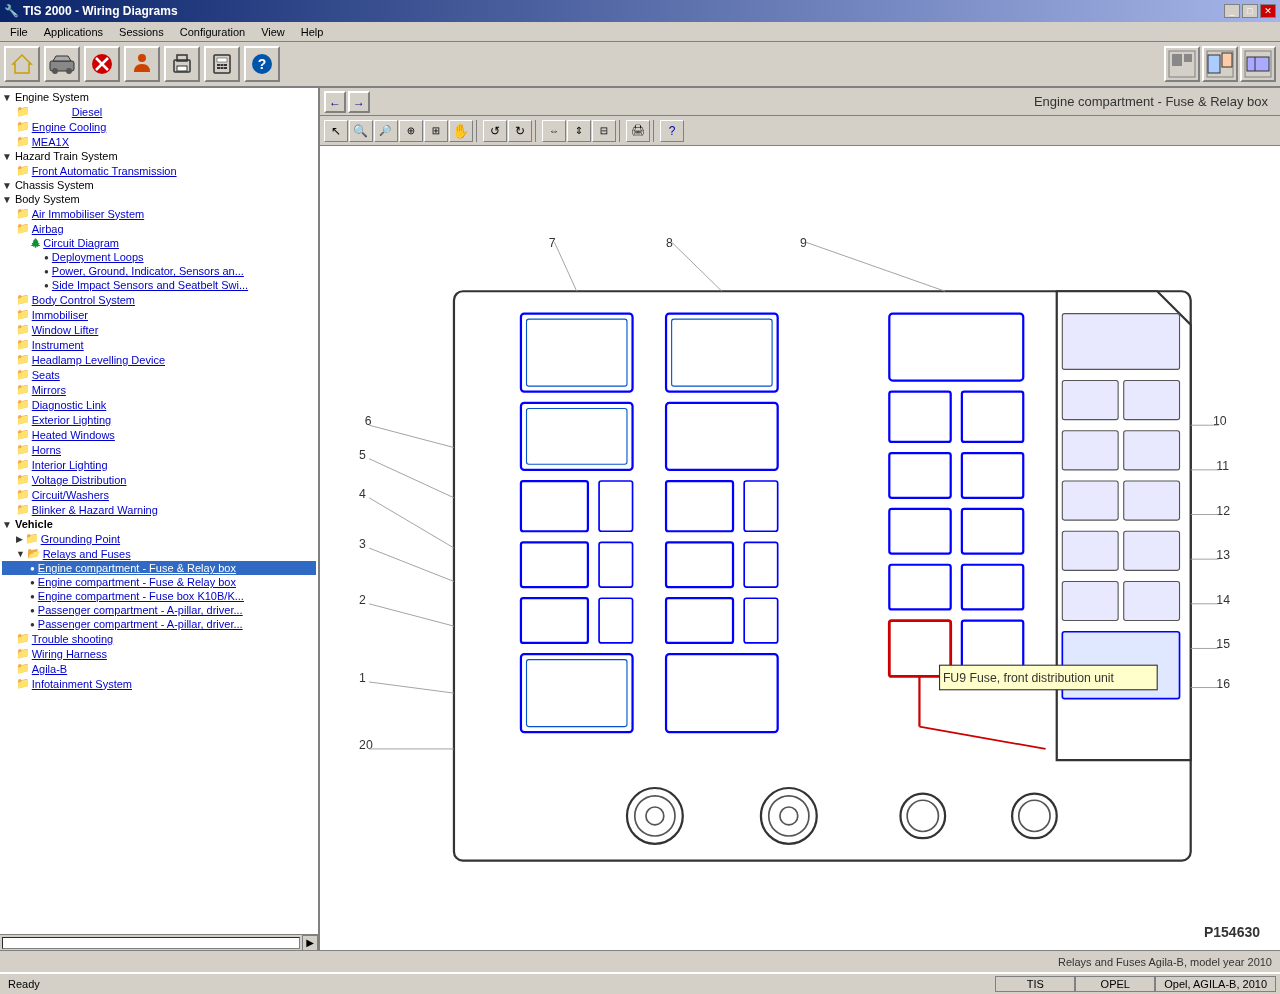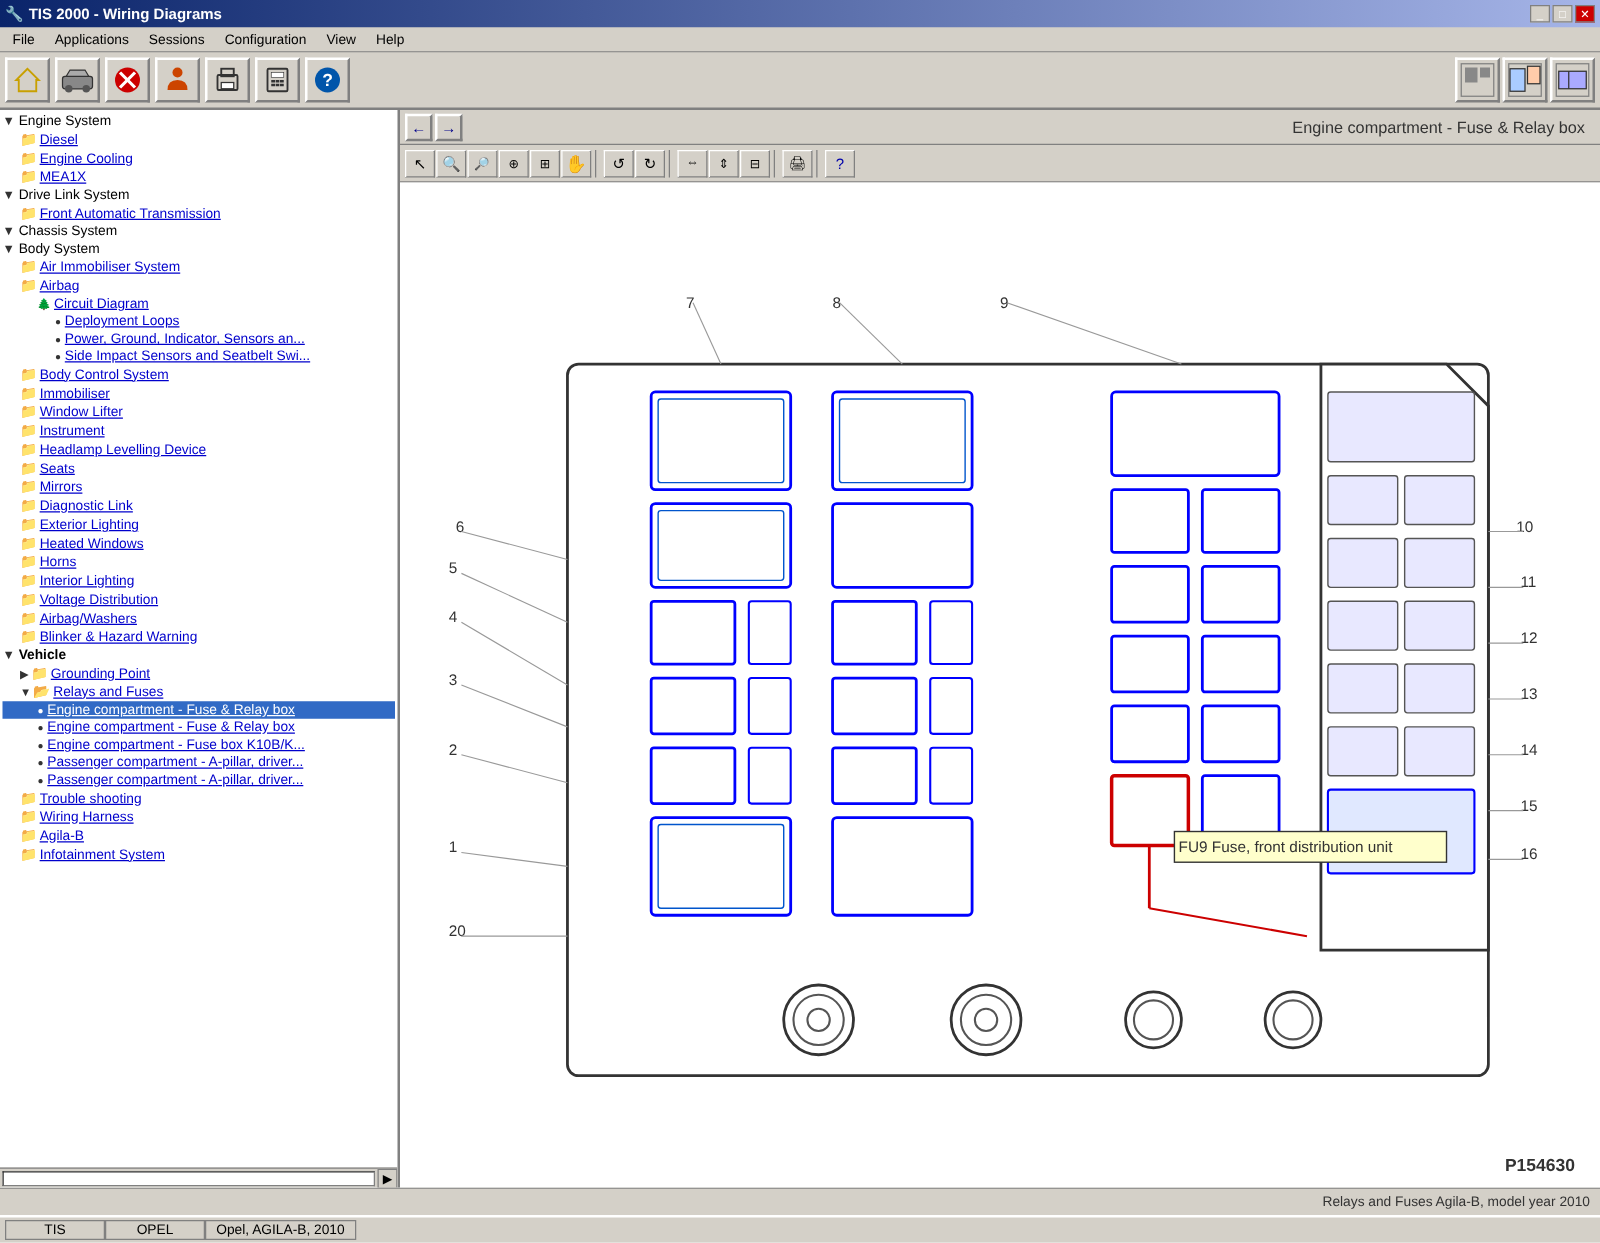--- a/index.html
+++ b/index.html
@@ -328,33 +328,33 @@
 
   <div id="left-panel">
     <div id="tree-container">
 
     <div class="tree-item" style="padding-left: 0px;">
           <span style="font-size:10px; margin-right:3px; color:#333;">▼</span>
           <span style="font-size:11px; font-weight:normal;">Engine System</span>
         </div>
         <div class="tree-item" style="padding-left: 14px;">
           <span style="font-size:11px; margin-right:2px;">📁</span>
-          <a href="#" style="color:#0000cc;font-size:11px;text-decoration:underline;">Diesel</a>
+          <a href="#" style="color:#0000cc;font-size:11px;text-decoration:underline;margin-left:40px;">Diesel</a>
         </div>
         <div class="tree-item" style="padding-left: 14px;">
           <span style="font-size:11px; margin-right:2px;">📁</span>
           <a href="#" style="color:#0000cc;font-size:11px;text-decoration:underline;">Engine Cooling</a>
         </div>
         <div class="tree-item" style="padding-left: 14px;">
           <span style="font-size:11px; margin-right:2px;">📁</span>
           <a href="#" style="color:#0000cc;font-size:11px;text-decoration:underline;">MEA1X</a>
         </div>
         <div class="tree-item" style="padding-left: 0px;">
           <span style="font-size:10px; margin-right:3px; color:#333;">▼</span>
-          <span style="font-size:11px; font-weight:normal;">Drive Link System</span>
+          <span style="font-size:11px; font-weight:normal;">Hazard Train System</span>
         </div>
         <div class="tree-item" style="padding-left: 14px;">
           <span style="font-size:11px; margin-right:2px;">📁</span>
           <a href="#" style="color:#0000cc;font-size:11px;text-decoration:underline;">Front Automatic Transmission</a>
         </div>
         <div class="tree-item" style="padding-left: 0px;">
           <span style="font-size:10px; margin-right:3px; color:#333;">▼</span>
           <span style="font-size:11px; font-weight:normal;">Chassis System</span>
         </div>
         <div class="tree-item" style="padding-left: 0px;">
@@ -432,21 +432,21 @@
         <div class="tree-item" style="padding-left: 14px;">
           <span style="font-size:11px; margin-right:2px;">📁</span>
           <a href="#" style="color:#0000cc;font-size:11px;text-decoration:underline;">Interior Lighting</a>
         </div>
         <div class="tree-item" style="padding-left: 14px;">
           <span style="font-size:11px; margin-right:2px;">📁</span>
           <a href="#" style="color:#0000cc;font-size:11px;text-decoration:underline;">Voltage Distribution</a>
         </div>
         <div class="tree-item" style="padding-left: 14px;">
           <span style="font-size:11px; margin-right:2px;">📁</span>
-          <a href="#" style="color:#0000cc;font-size:11px;text-decoration:underline;">Airbag/Washers</a>
+          <a href="#" style="color:#0000cc;font-size:11px;text-decoration:underline;">Circuit/Washers</a>
         </div>
         <div class="tree-item" style="padding-left: 14px;">
           <span style="font-size:11px; margin-right:2px;">📁</span>
           <a href="#" style="color:#0000cc;font-size:11px;text-decoration:underline;">Blinker &amp; Hazard Warning</a>
         </div>
         <div class="tree-item" style="padding-left: 0px;">
           <span style="font-size:10px; margin-right:3px; color:#333;">▼</span>
           <span style="font-size:11px; font-weight:bold;">Vehicle</span>
         </div>
         <div class="tree-item" style="padding-left: 14px;">
@@ -681,18 +681,19 @@
     </div>
 
   </div>
 </div>
 
 <div id="info-bar">
   <span>Relays and Fuses Agila-B, model year 2010</span>
 </div>
 
 <div id="statusbar">
+  <div class="status-left">Ready</div>
   <div class="status-panels">
     <div class="status-panel">TIS</div>
     <div class="status-panel">OPEL</div>
     <div class="status-panel">Opel, AGILA-B, 2010</div>
   </div>
 </div>
 
 </body></html>

